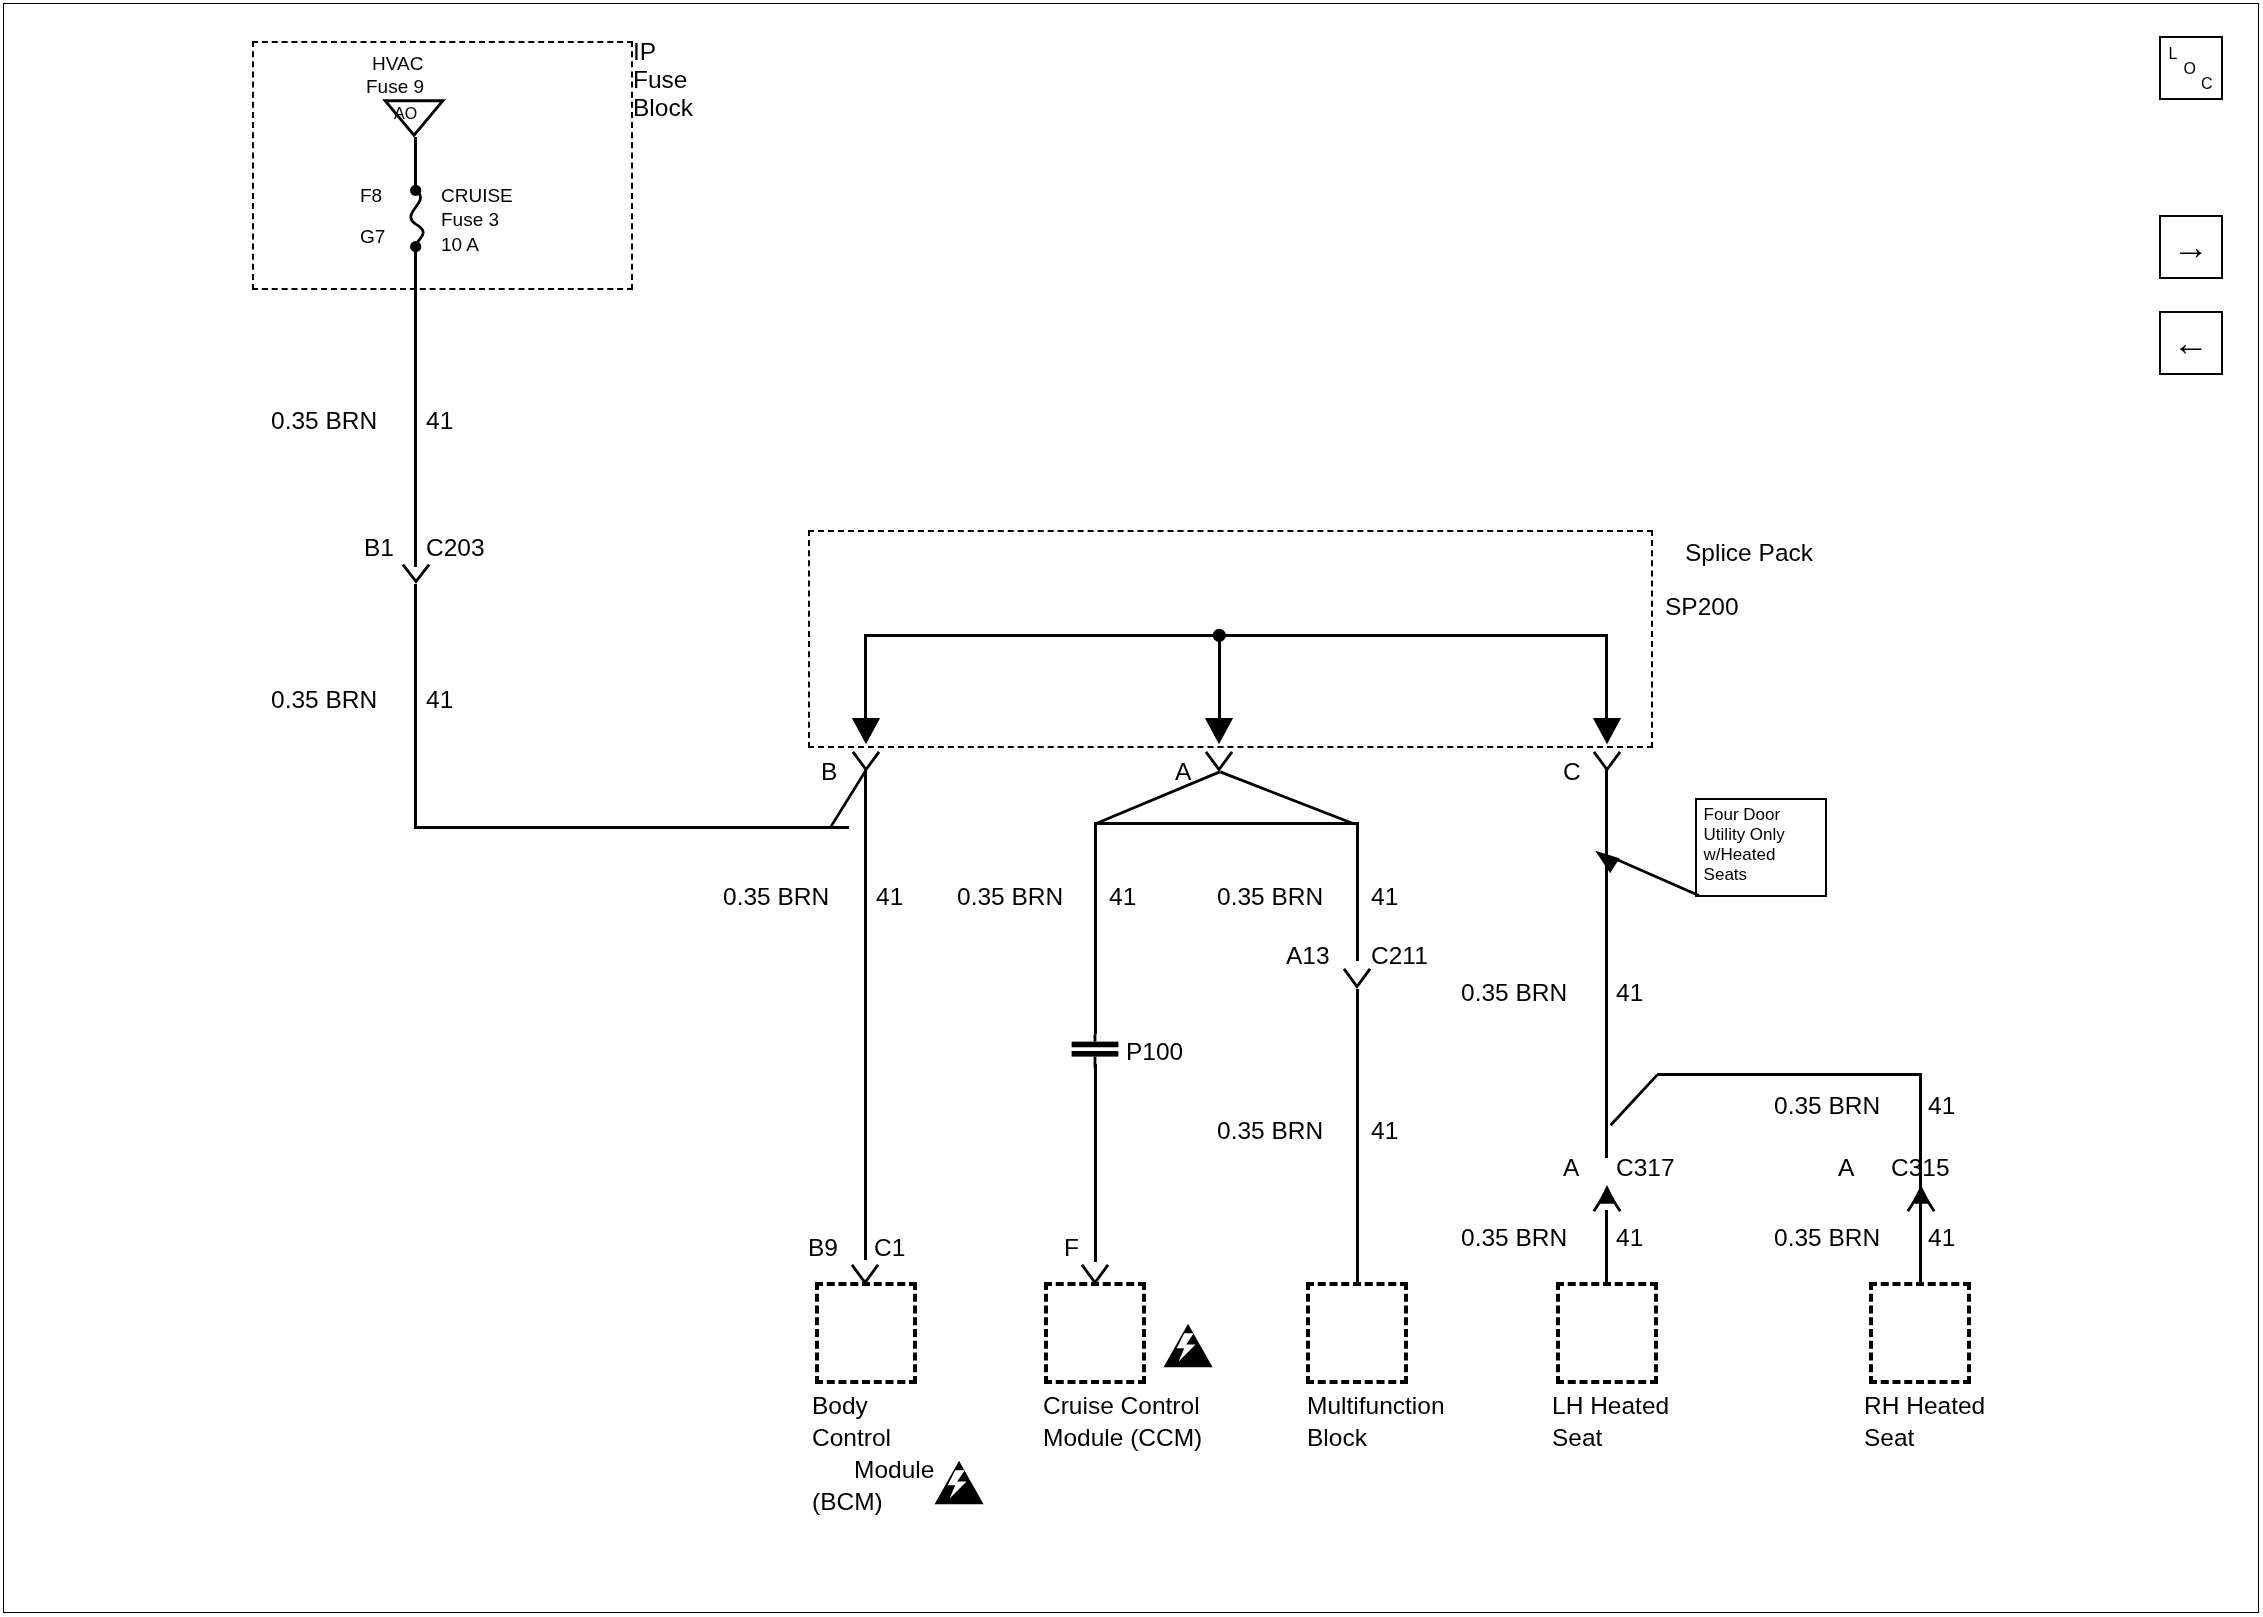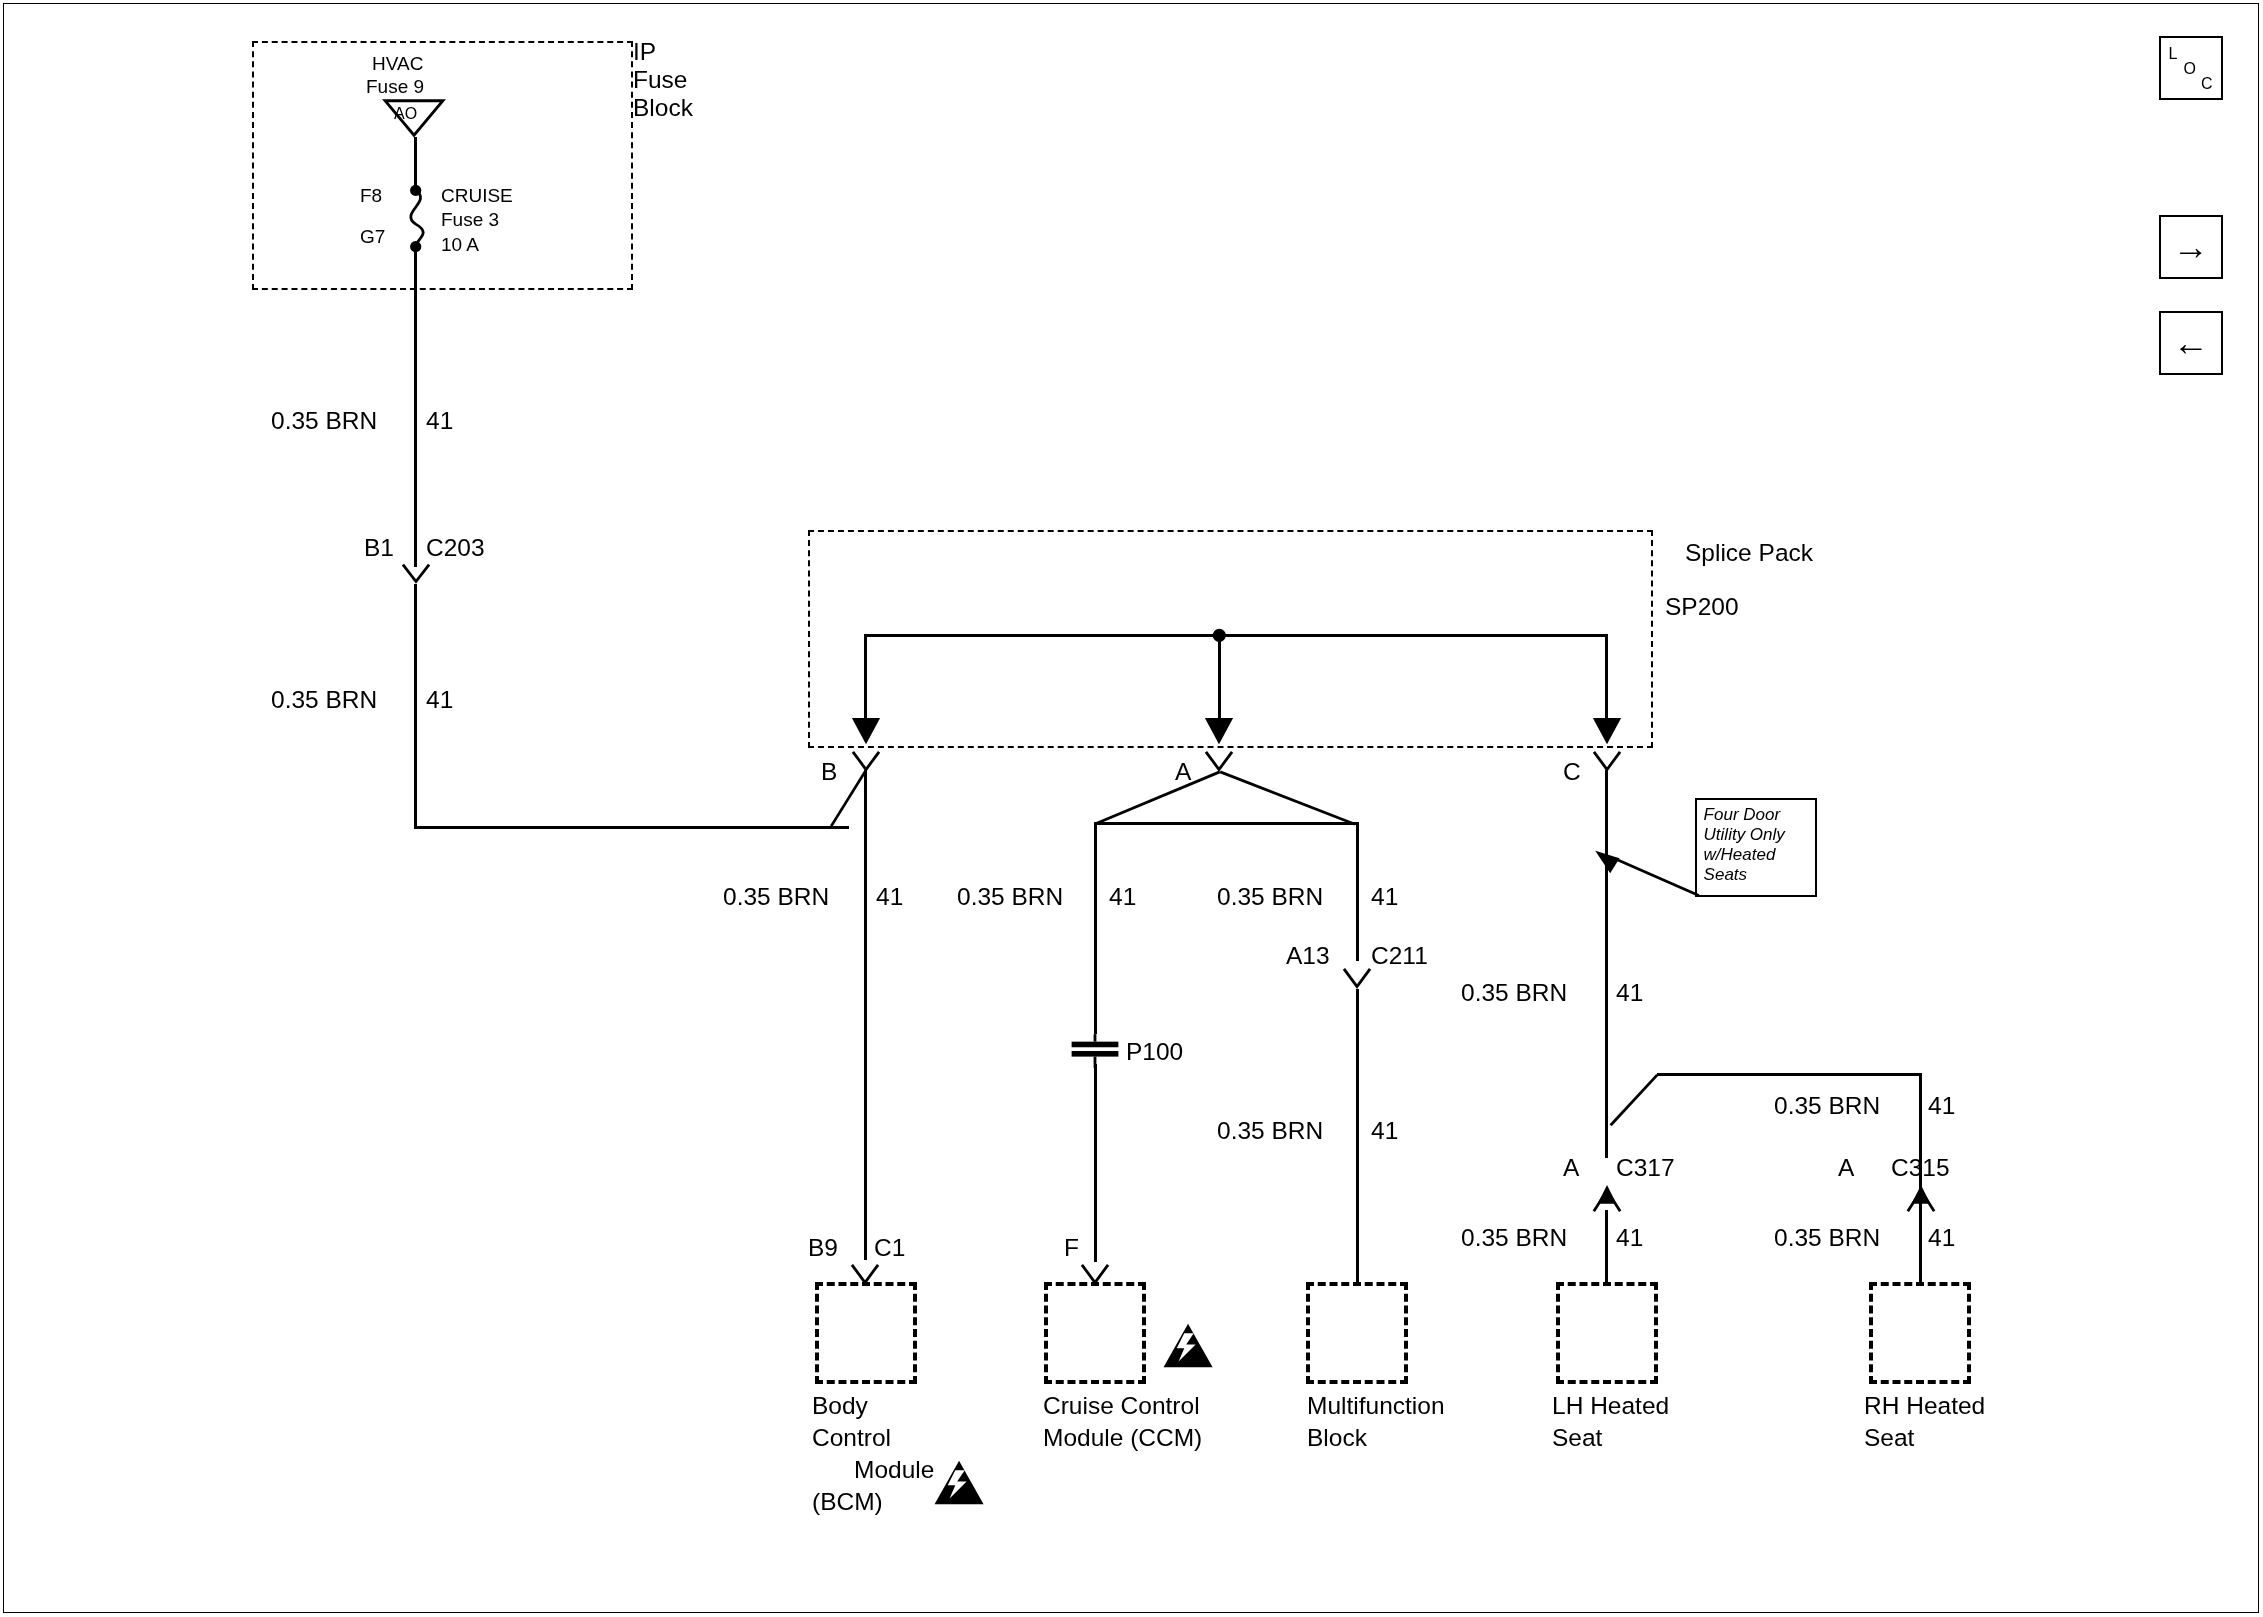--- a/index.html
+++ b/index.html
@@ -278,21 +278,21 @@
   <div class="lbl" style="left:1371px; top:1117px;">41</div>
 
   <div class="dashbox-thick" style="left:1306px; top:1282px; width:102px; height:102px;"></div>
   <div class="lbl" style="left:1307px; top:1392px;">Multifunction</div>
   <div class="lbl" style="left:1307px; top:1424px;">Block</div>
 
   <div class="line v" style="left:1605px; top:770px; height:388px;"></div>
   <div class="lbl" style="left:1461px; top:979px;">0.35 BRN</div>
   <div class="lbl" style="left:1616px; top:979px;">41</div>
 
-  <div class="notebox" style="left:1695px; top:798px; width:122px; height:99px;font-style:italic;">
+  <div class="notebox" style="left:1695px; top:798px; width:132px; height:99px;">
     <div>Four Door</div>
     <div>Utility Only</div>
     <div>w/Heated</div>
     <div>Seats</div>
   </div>
   <div class="svgwrap" style="left:1591px; top:847px;">
     <svg width="113" height="56" viewBox="0 0 120 60">
       <line x1="115" y1="52" x2="24" y2="12" stroke="#000" stroke-width="3"></line>
       <polygon points="4,4 30,12 20,28" fill="#000"></polygon>
     </svg>

